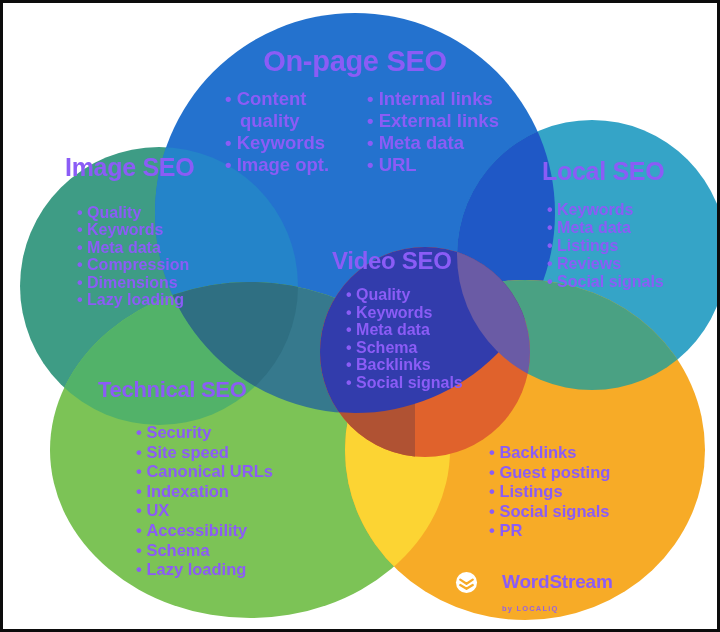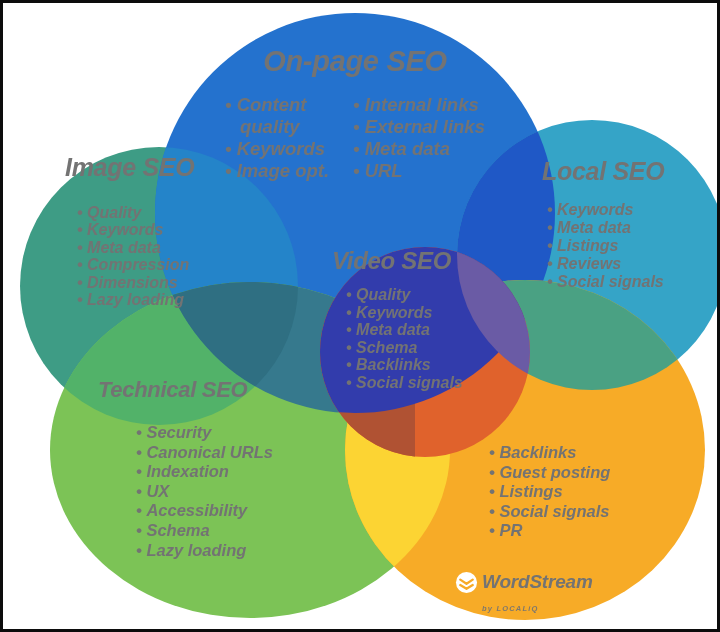--- a/index.html
+++ b/index.html
@@ -5,49 +5,49 @@
   html,body{margin:0;padding:0;background:#fff;}
   .frame{
     position:relative;
     width:714px;height:626px;
     border:3px solid #0c0c0c;
     background:#ffffff;
     overflow:hidden;
     font-family:"Liberation Sans", sans-serif;
   }
   .frame svg.venn{position:absolute;left:0;top:0;}
-  .txt{position:absolute;color:#737373;font-style:italic;}
+  .txt{position:absolute;color:#8b5cf6;}
   .title{font-weight:700;letter-spacing:-0.3px;line-height:1;}
   .vlist{font-weight:600;}
   .vlist .li{padding-left:15px;text-indent:-15px;white-space:nowrap;}
   .vlist .li::before{content:"\2022\00a0";}
   
   .onpage-title{left:202px;top:44px;width:300px;text-align:center;font-size:29px;}
-  .onpage-cols{left:222px;top:91px;display:flex;gap:14px;justify-content:space-between;}
+  .onpage-cols{left:222px;top:85px;display:flex;gap:28px;justify-content:space-between;}
   .onpage-cols .vlist{font-size:18.5px;line-height:22px;}
   .col1{width:114px;}
   .col1 .li{white-space:normal;}
   .col2{width:170px;}
   
   .image-title{left:62px;top:152px;font-size:25px;}
   .image-list{left:74px;top:201px;font-size:16px;line-height:17.4px;}
   
   .local-title{left:539px;top:156px;font-size:25px;}
   .local-list{left:544px;top:198px;font-size:16px;line-height:18px;}
   
   .video-title{left:329px;top:246px;font-size:24px;}
   .video-list{left:343px;top:283px;font-size:16px;line-height:17.6px;}
   
   .technical-title{left:95px;top:376px;font-size:22px;}
   .technical-list{left:133px;top:420px;font-size:16.5px;line-height:19.6px;}
   
   .offpage-title{left:476px;top:399px;font-size:30px;}
   .offpage-list{left:486px;top:440px;font-size:16.5px;line-height:19.6px;}
   
-  .logo{left:452px;top:568px;display:flex;align-items:flex-start;gap:4px;}
+  .logo{left:452px;top:568px;display:flex;align-items:flex-start;gap:24px;}
   .logo-texts{display:flex;flex-direction:column;}
   .logo-name{font-weight:700;font-size:19px;line-height:21px;letter-spacing:-0.2px;}
   .logo-byline{font-weight:700;font-size:7.5px;letter-spacing:1.2px;opacity:.9;margin-top:12px;}
 </style>
 </head>
 <body>
 
 <div class="frame">
 
   <svg class="venn" width="714" height="626" viewBox="3 3 714 626" aria-hidden="true">
@@ -158,20 +158,21 @@
       <div class="li">Keywords</div>
       <div class="li">Meta data</div>
       <div class="li">Schema</div>
       <div class="li">Backlinks</div>
       <div class="li">Social signals</div>
     </div>
 
   <div class="txt title technical-title">Technical SEO</div>
   <div class="txt vlist technical-list">
       <div class="li">Security</div>
+      <div class="li">Site speed</div>
       <div class="li">Canonical URLs</div>
       <div class="li">Indexation</div>
       <div class="li">UX</div>
       <div class="li">Accessibility</div>
       <div class="li">Schema</div>
       <div class="li">Lazy loading</div>
     </div>
 
   <div class="txt vlist offpage-list">
       <div class="li">Backlinks</div>

